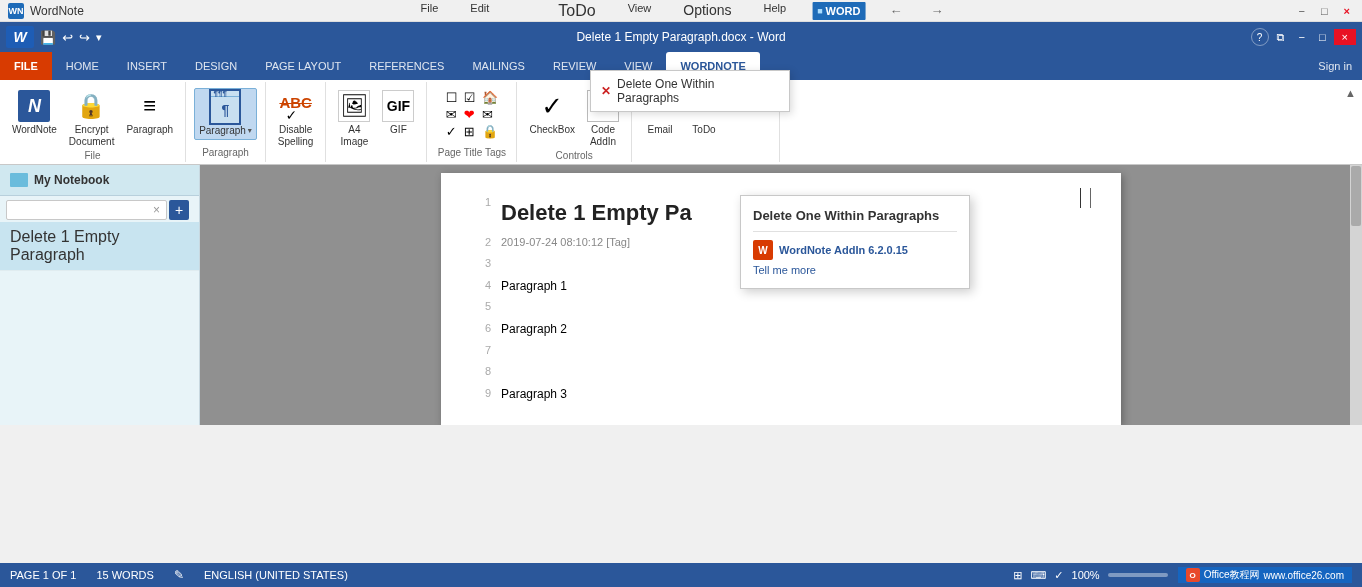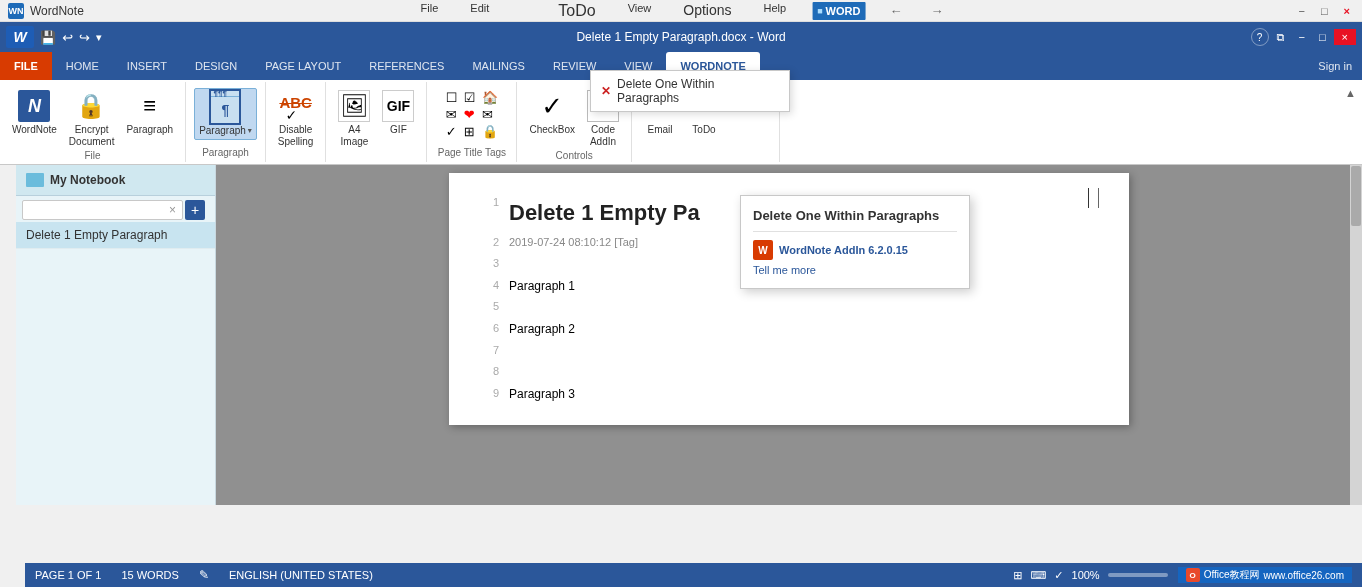--- a/index.html
+++ b/index.html
@@ -165,21 +165,21 @@
     }
     .sidebar-search input {
       border: none;
       outline: none;
       font-size: 11px;
       flex: 1;
       background: transparent;
     }
     .search-x { color: #999; cursor: pointer; font-size: 12px; }
     .sidebar-add { width: 20px; height: 20px; display: flex; align-items: center; justify-content: center; background: #2b579a; color: white; font-size: 14px; cursor: pointer; border-radius: 2px; margin-right: 6px; }
-    .sidebar-item { padding: 6px 10px; cursor: pointer; font-size: 12px; color: #333; background: white; border-bottom: 1px solid #e0ecf0; }
+    .sidebar-item { padding: 6px 10px; cursor: pointer; font-size: 16px; color: #333; background: white; border-bottom: 1px solid #e0ecf0; }
     .sidebar-item.selected { background: #c8e4f0; }
 
     
     .doc-area {
       flex: 1;
       background: #909090;
       overflow: hidden;
       position: relative;
     }
     .doc-page {
@@ -455,21 +455,21 @@
 <div class="tooltip-popup">
   <div class="tooltip-title">Delete One Within Paragraphs</div>
   <div class="tooltip-divider"></div>
   <div class="tooltip-brand">
     <div class="tooltip-brand-icon">W</div>
     <span class="tooltip-brand-name">WordNote AddIn 6.2.0.15</span>
   </div>
   <a class="tooltip-tell-more">Tell me more</a>
 </div>
 
-<div class="main-layout" style="height:340px;margin-left:16px;">
+<div class="main-layout" style="height:260px;">
 
   <div class="sidebar">
     <div class="sidebar-header">
       <div class="sidebar-icon" style="width:18px;height:14px;background:#6abcdc;border-radius:1px;margin-right:6px;"></div>
       <span class="sidebar-title">My Notebook</span>
     </div>
     <div style="display:flex;align-items:center;padding:4px 4px 2px;">
       <div class="sidebar-search" style="flex:1;margin:0 2px;">
         <input type="text" style="border: none; outline: none; font-size: 11px; flex: 1 1 0%; background: transparent; width: 100%;">
         <span class="search-x">×</span>
@@ -538,21 +538,21 @@
 
       <div style="position:absolute;right:30px;top:15px;width:1px;height:20px;background:#666;"></div>
     </div>
 
     <div class="doc-scroll">
       <div class="scroll-thumb"></div>
     </div>
   </div>
 </div>
 
-<div class="status-bar" style="position:fixed;bottom:0;left:0;right:0;margin-left:25px;">
+<div class="status-bar" style="position:fixed;bottom:0;left:0;right:0;">
   <span>PAGE 1 OF 1</span>
   <span>15 WORDS</span>
   <span style="font-size:12px;">✎</span>
   <span>ENGLISH (UNITED STATES)</span>
   <div class="status-right">
     <span style="display:flex;gap:8px;align-items:center;">
       <span>⊞</span>
       <span>⌨</span>
       <span>✓</span>
       <span>100%</span>

